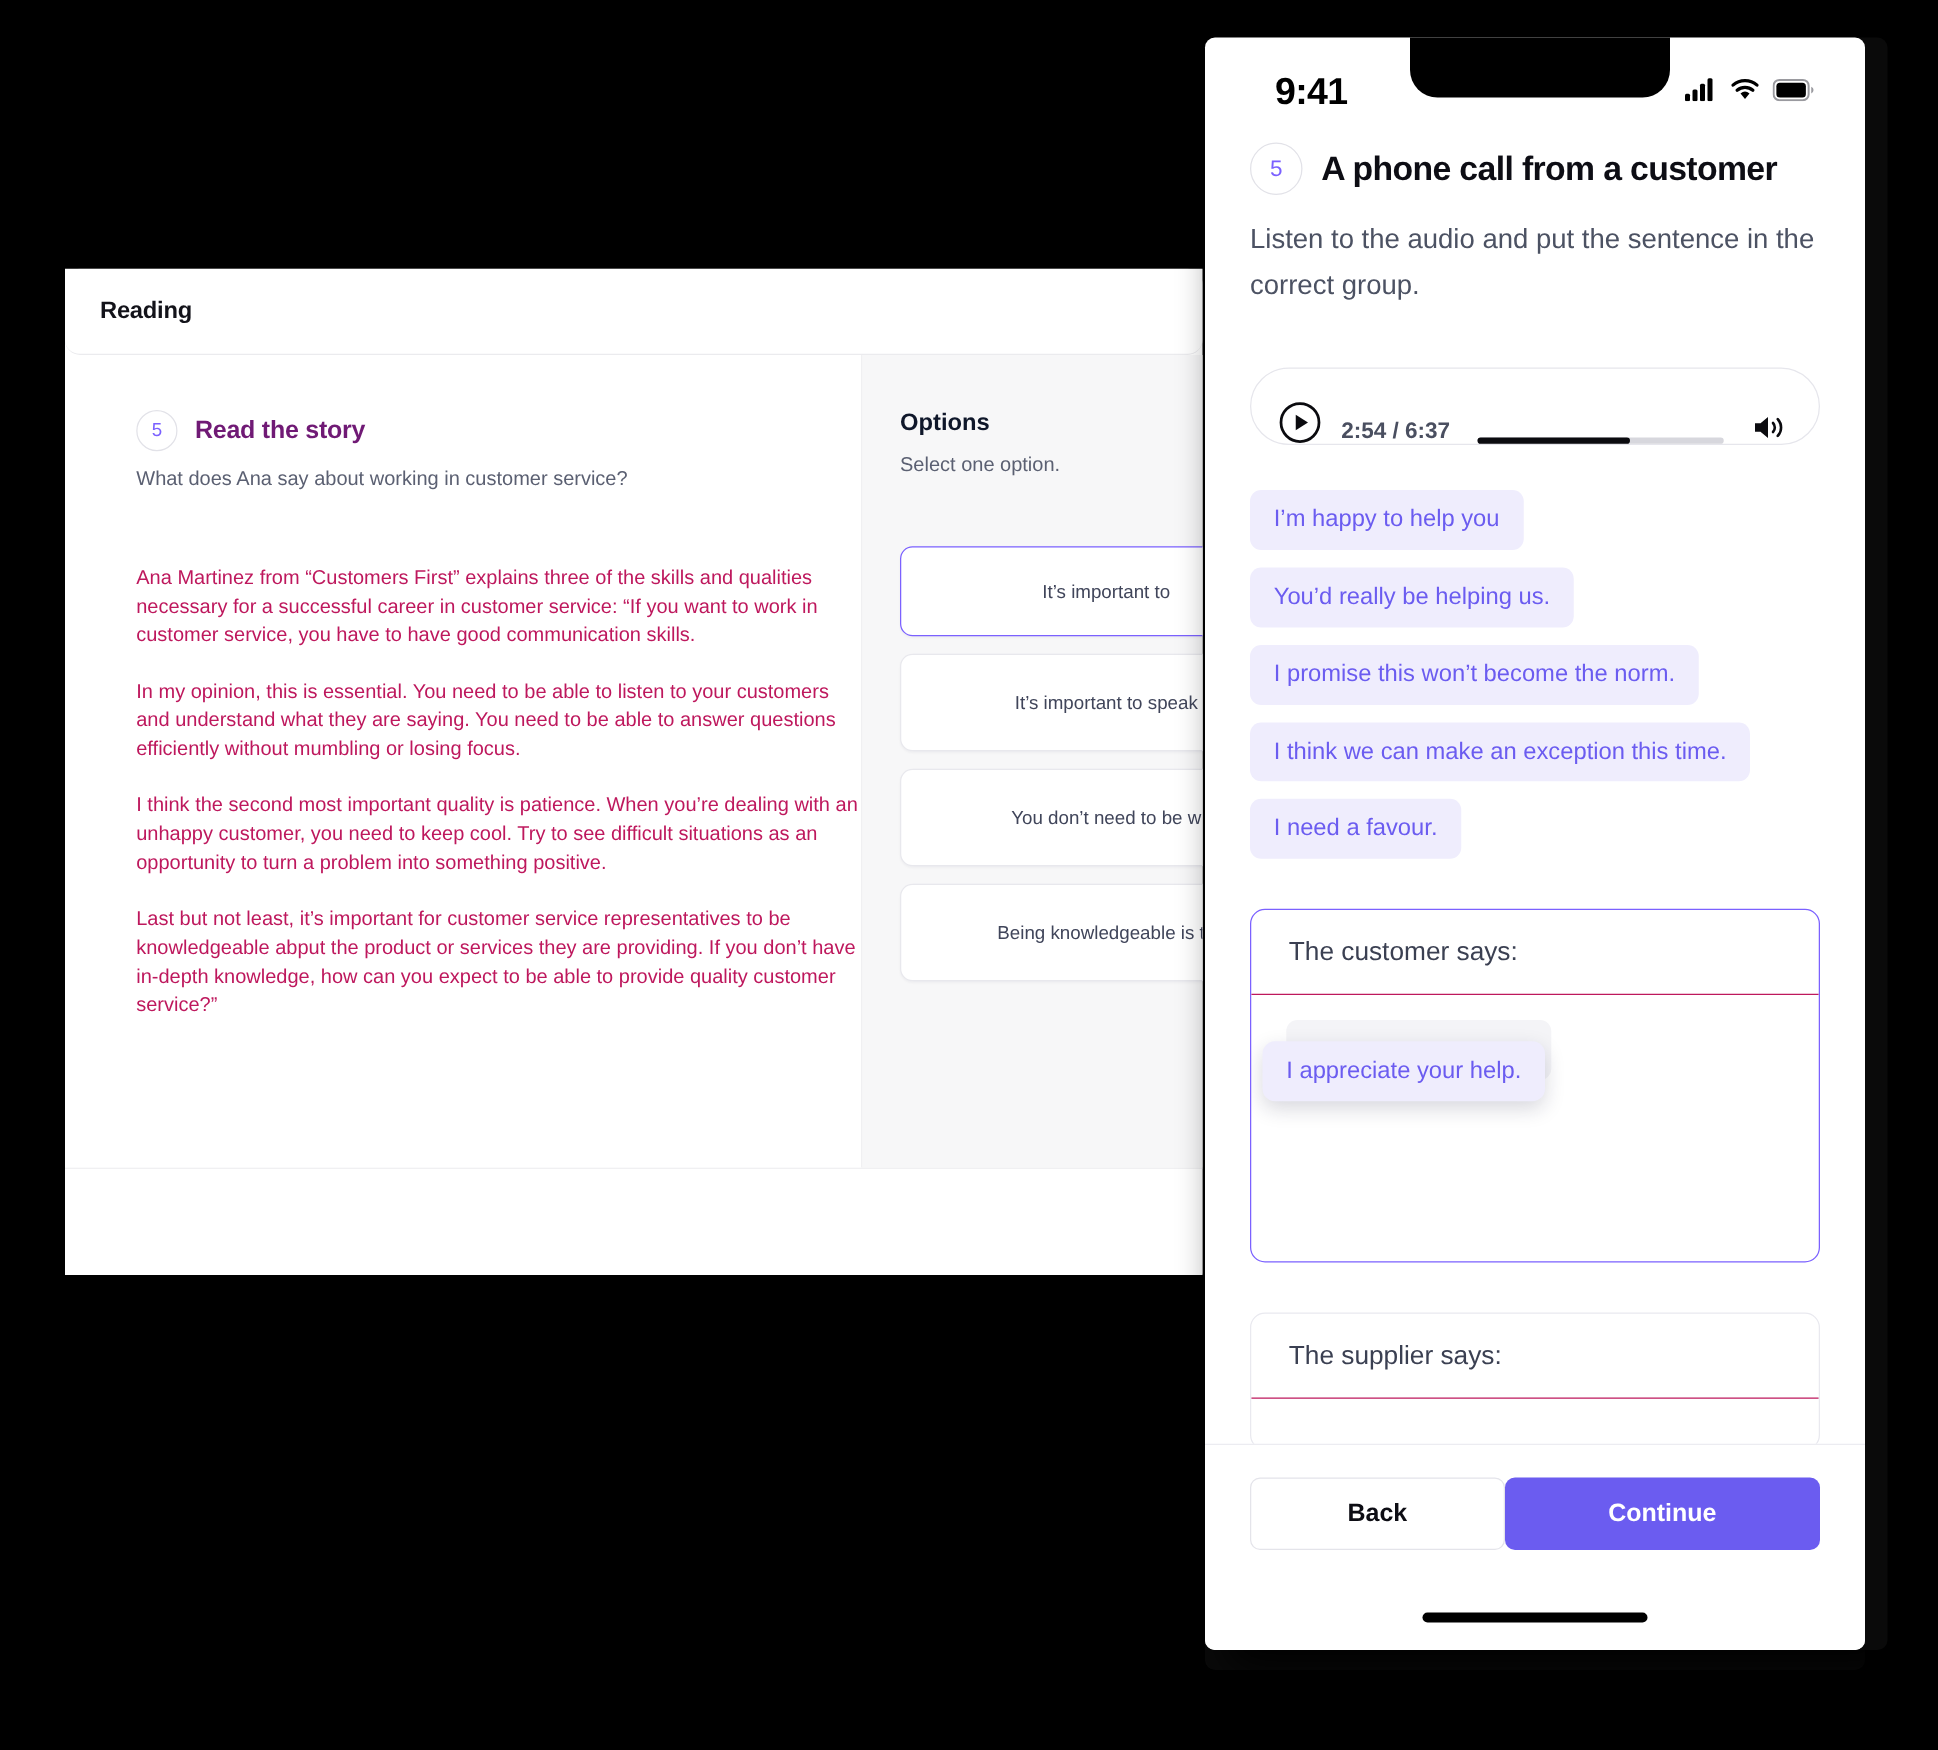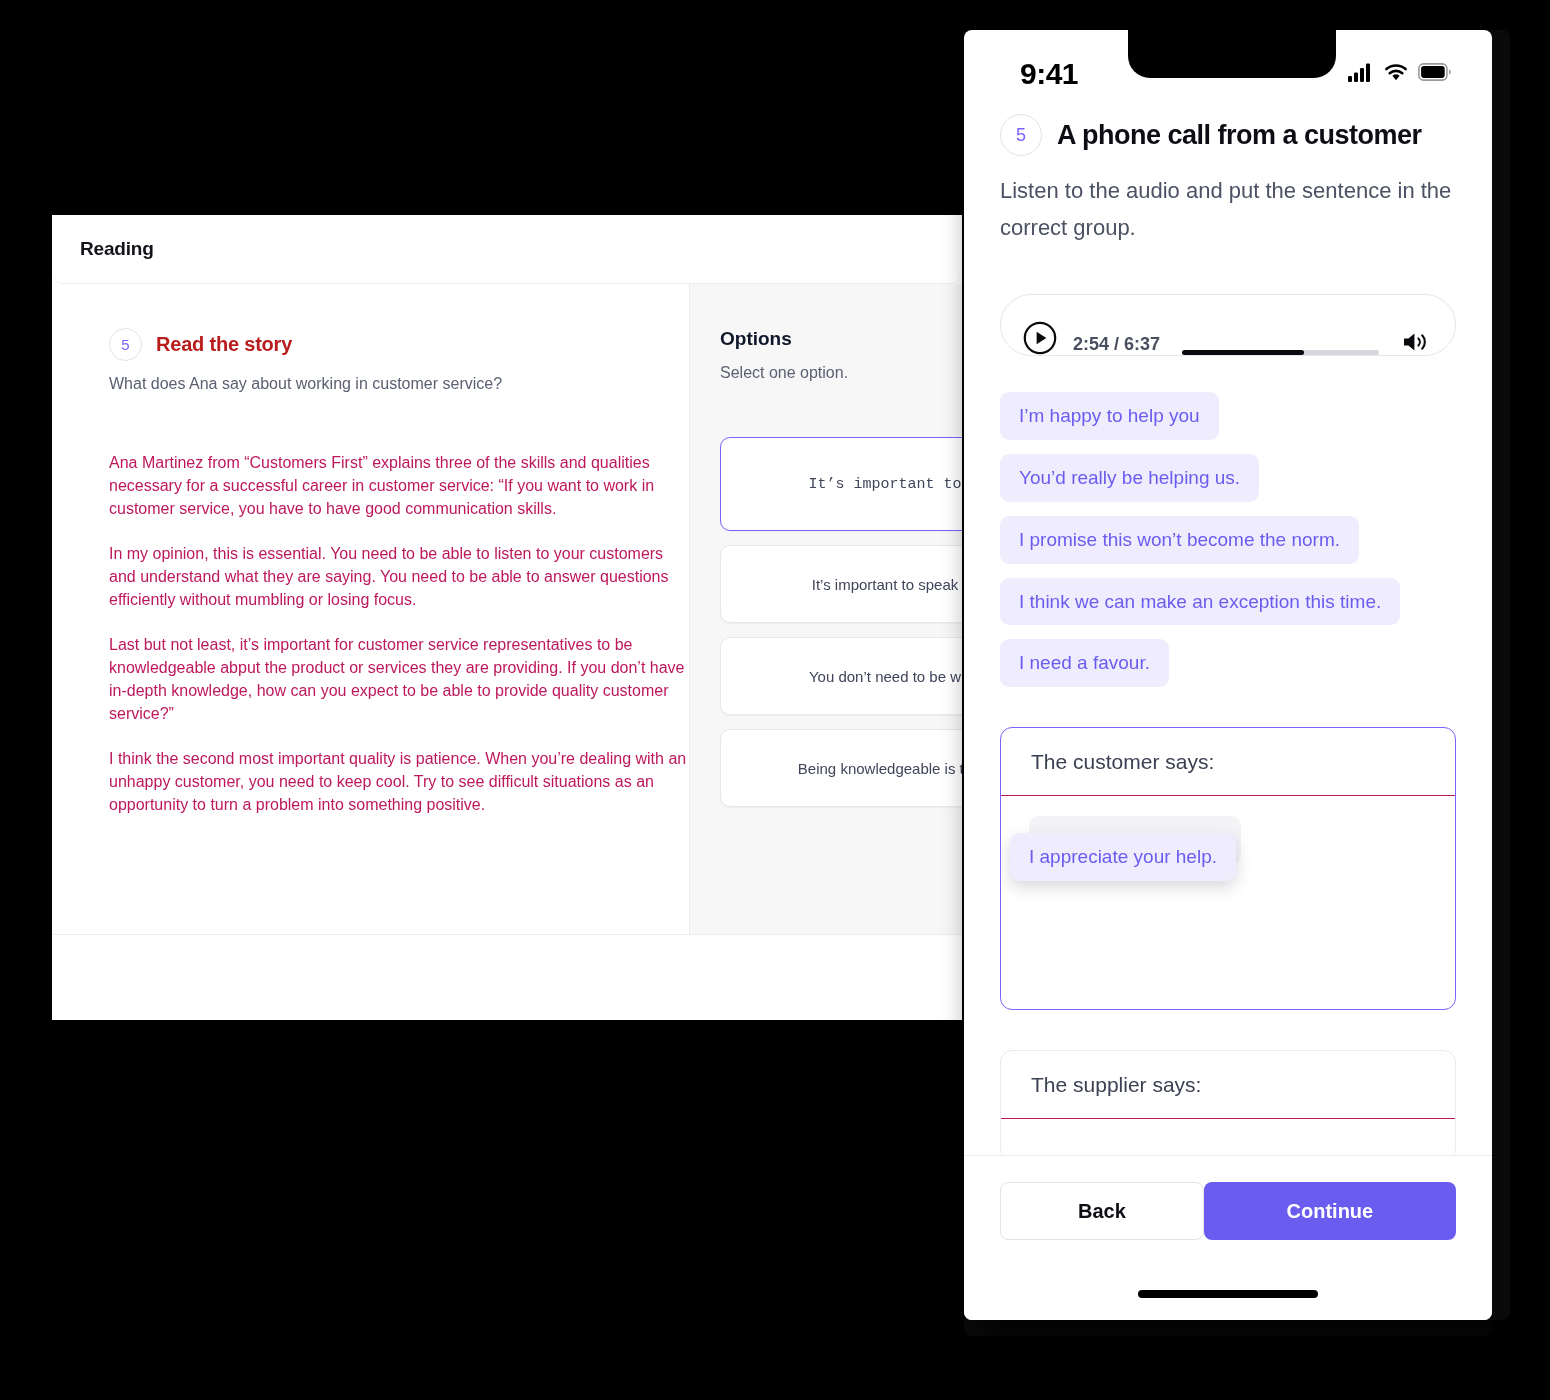--- a/index.html
+++ b/index.html
@@ -76,21 +76,21 @@
     justify-content: center;
     font-size: 15px;
     color: #7b61ff;
     background: #ffffff;
     flex: none;
   }
 
   .q-title {
     font-size: 20px;
     font-weight: 700;
-    color: #b91c1c;
+    color: #701a75;
     letter-spacing: -0.2px;
   }
 
   .q-sub {
     font-size: 16px;
     color: #5b6072;
     margin-left: 0;
   }
 
   .story {
@@ -136,22 +136,21 @@
     justify-content: center;
     font-size: 15px;
     color: #40455a;
     padding: 0 14px;
     text-align: center;
     box-shadow: 0 1px 2px rgba(20,20,40,0.04);
   }
 
   .opt-card.selected {
     border: 1.5px solid #7b61ff;
-    height: 94px;
-    font-family: Liberation Mono, monospace;
+    height: 72px;
   }
 
   .dw-footer {
     height: 85px;
     background: #ffffff;
     border-top: 1px solid #ebebee;
   }
 
   
   .phone {
@@ -427,22 +426,22 @@
       <div class="dw-left">
         <div class="q-head">
           <div class="num-badge">5</div>
           <div class="q-title">Read the story</div>
         </div>
         <div class="q-sub">What does Ana say about working in customer service?</div>
 
         <div class="story">
           <p>Ana Martinez from “Customers First” explains three of the skills and qualities necessary for a successful career in customer service: “If you want to work in customer service, you have to have good communication skills.</p>
           <p>In my opinion, this is essential. You need to be able to listen to your customers and understand what they are saying. You need to be able to answer questions efficiently without mumbling or losing focus.</p>
+          <p>I think the second most important quality is patience. When you’re dealing with an unhappy customer, you need to keep cool. Try to see difficult situations as an opportunity to turn a problem into something positive.</p>
           <p>Last but not least, it’s important for customer service representatives to be knowledgeable abput the product or services they are providing. If you don’t have in-depth knowledge, how can you expect to be  able to provide quality customer service?”</p>
-          <p>I think the second most important quality is patience. When you’re dealing with an unhappy customer, you need to keep cool. Try to see difficult situations as an opportunity to turn a problem into something positive.</p>
         </div>
       </div>
 
       <div class="dw-right">
         <div class="opt-title">Options</div>
         <div class="opt-sub">Select one option.</div>
 
         <div class="opt-card selected">It’s important to</div>
         <div class="opt-card">It’s important to speak</div>
         <div class="opt-card">You don’t need to be w</div>

